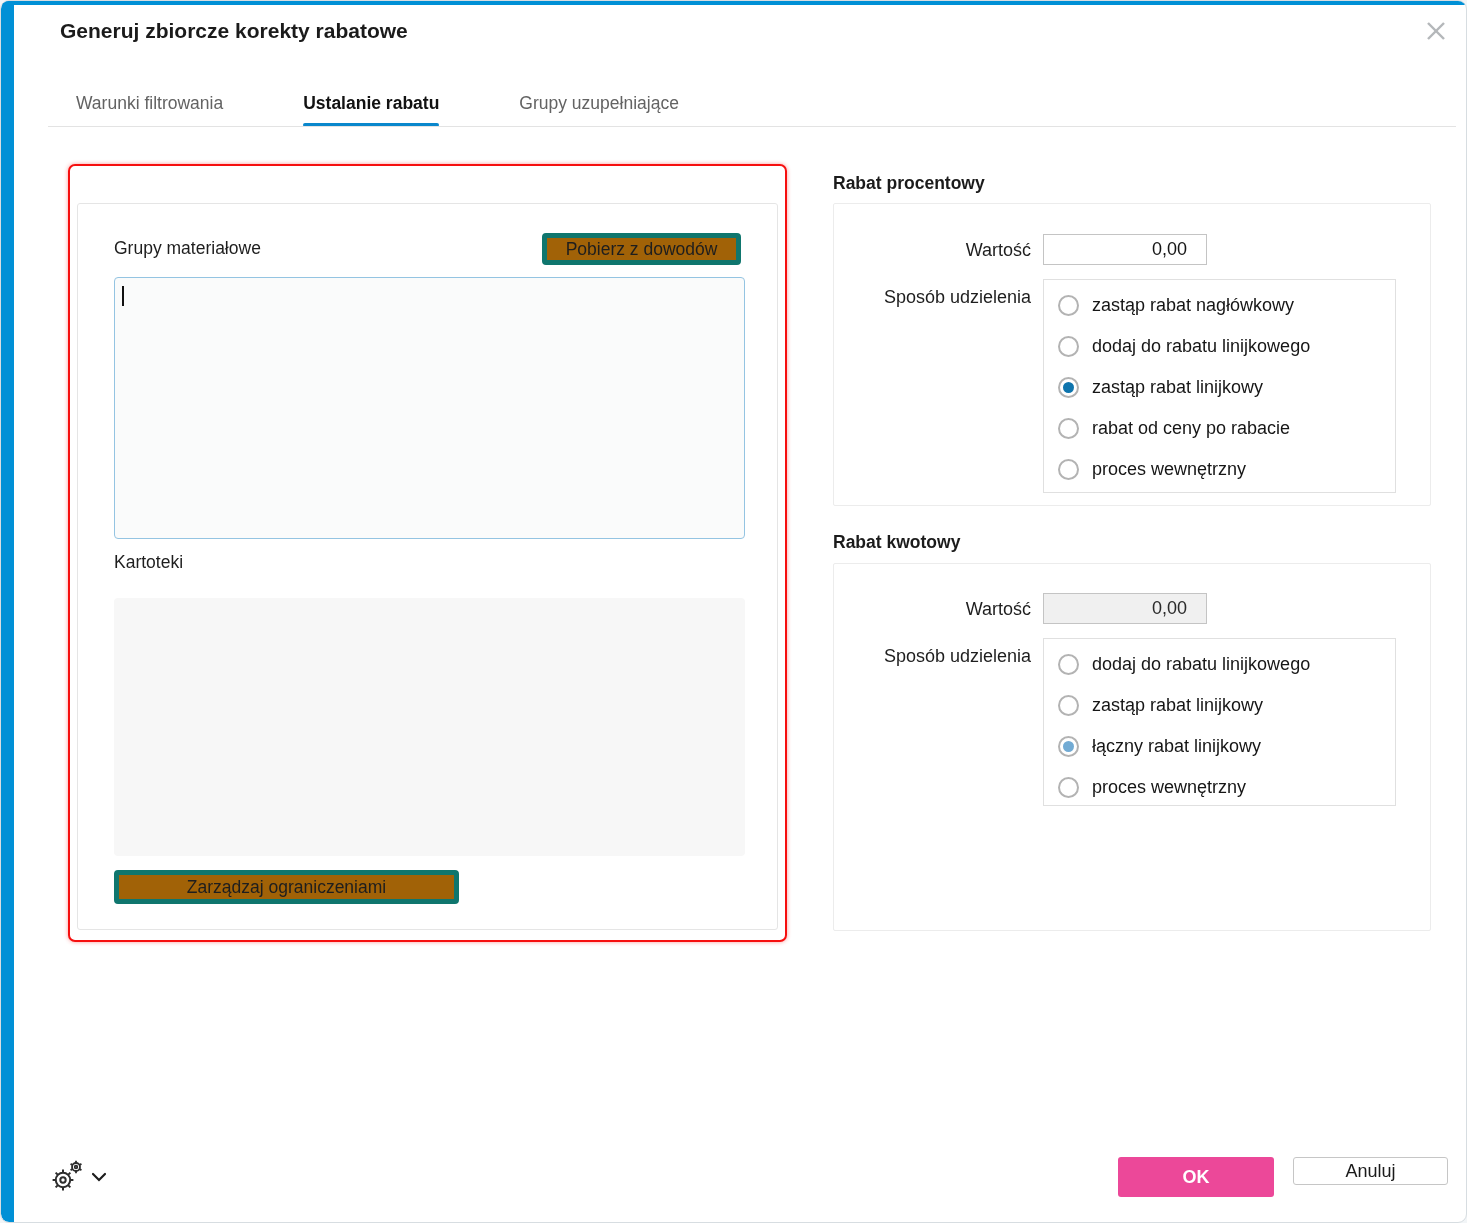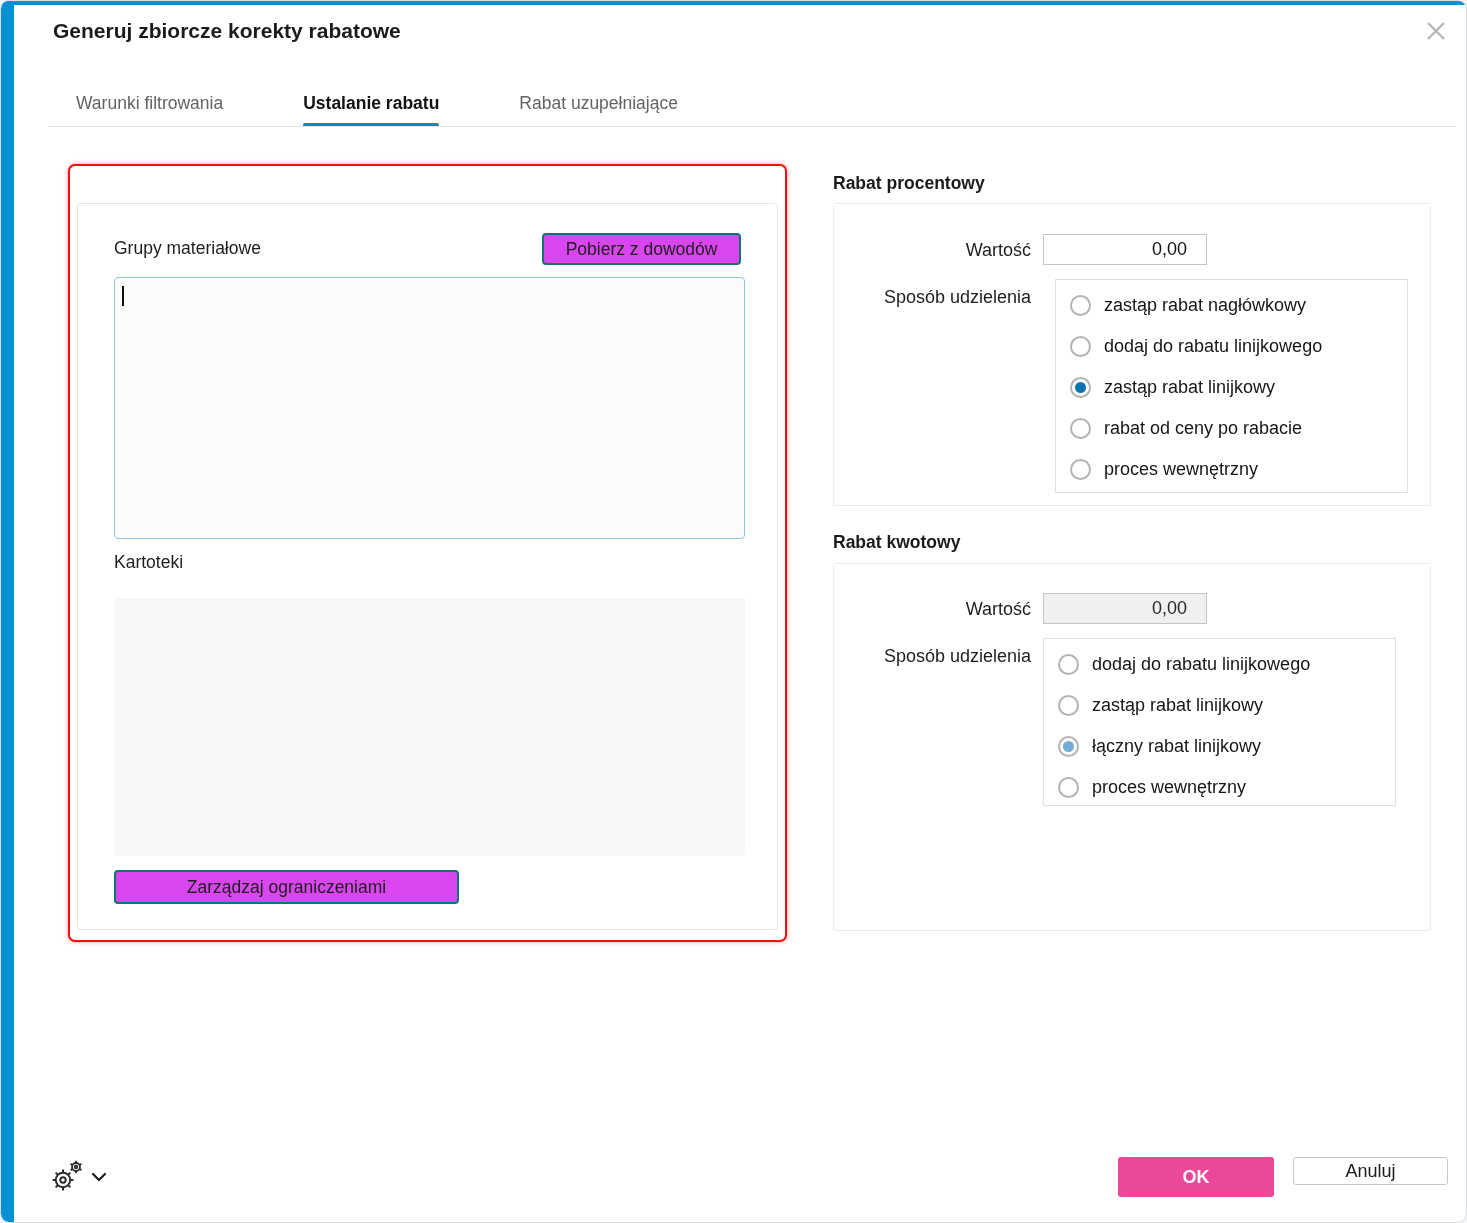--- a/index.html
+++ b/index.html
@@ -20,21 +20,21 @@
     position: absolute; left: 0; top: 0; width: 13px; height: 100%;
     background: #0090d6; border-radius: 8px 0 0 8px;
   }
   .accent-top {
     position: absolute; left: 0; top: 0; width: 100%; height: 4px;
     background: #0090d6;
   }
   .abs { position: absolute; }
 
   .dialog-title {
-    left: 52px; top: 18px;
+    left: 59px; top: 18px;
     font-size: 21px; font-weight: bold; color: #1b1b1b;
   }
   .close-btn {
     left: 1420px; top: 16px; width: 30px; height: 30px;
     display: flex; align-items: center; justify-content: center;
     cursor: pointer; background: transparent; border: none;
   }
 
   
   .tabs {
@@ -67,21 +67,21 @@
   .fp-title { left: 78px; top: 172px; }
   .fp-groupbox {
     left: 76px; top: 202px; width: 701px; height: 727px;
     border: 1px solid #e5e5e5; border-radius: 3px;
   }
   .field-label { font-size: 17.5px; color: #1e1e1e; white-space: nowrap; }
   .lbl-grupy { left: 113px; top: 237px; }
   .lbl-kartoteki { left: 113px; top: 551px; }
 
   .btn-secondary {
-    background: #d946ef; border: 2px solid #0f766e; border-radius: 4px;
+    background: #a16207; border: 5px solid #0f766e; border-radius: 4px;
     font-size: 17.5px; color: #1e1e1e; cursor: pointer;
     font-family: "Liberation Sans", "DejaVu Sans", sans-serif;
   }
   .btn-pobierz { left: 541px; top: 232px; width: 199px; height: 32px; }
   .btn-zarzadzaj { left: 113px; top: 869px; width: 345px; height: 34px; }
 
   .material-textarea {
     left: 113px; top: 276px; width: 631px; height: 262px;
     background: #fafbfb; border: 1px solid #94c4e2; border-radius: 4px;
     resize: none; outline: none; font-size: 17px;
@@ -124,21 +124,21 @@
   }
   .value-input-1 { top: 233px; }
   .value-input-2 { top: 592px; }
   .value-input.is-disabled { background: #f0f0f0; color: #2a2a2a; }
 
   .radio-list {
     left: 1042px; width: 353px;
     border: 1px solid #e0e0e0; background: #ffffff;
     padding: 5px 0 5px 14px;
   }
-  .radio-list-1 { top: 278px; height: 214px; margin-left: 12px; }
+  .radio-list-1 { top: 278px; height: 214px; }
   .radio-list-2 { top: 637px; height: 168px; }
   .radio-row {
     height: 41px; display: flex; align-items: center; gap: 13px;
     cursor: pointer;
   }
   .radio-circle {
     width: 21px; height: 21px; border-radius: 50%;
     border: 2px solid #b3b3b3; background: #fff; flex: 0 0 auto;
     display: flex; align-items: center; justify-content: center;
   }
@@ -184,21 +184,21 @@
       <svg width="26" height="26" viewBox="0 0 26 26">
         <line x1="5" y1="5" x2="21" y2="21" stroke="#b4b7ba" stroke-width="2.4"></line>
         <line x1="21" y1="5" x2="5" y2="21" stroke="#b4b7ba" stroke-width="2.4"></line>
       </svg>
     </span>
   </button>
 
   <div class="abs tabs">
     <div class="tab">Warunki filtrowania</div>
     <div class="tab active">Ustalanie rabatu</div>
-    <div class="tab">Rabat uzupełniające</div>
+    <div class="tab">Grupy uzupełniające</div>
   </div>
   <div class="abs tabs-separator"></div>
 
   <div class="abs highlight-rect"></div>
   <div class="abs fp-groupbox"></div>
 
   <div class="abs field-label lbl-grupy">Grupy materiałowe</div>
   <button class="abs btn-secondary btn-pobierz">Pobierz z dowodów</button>
 
   <textarea class="abs material-textarea" value="" style=""></textarea>

